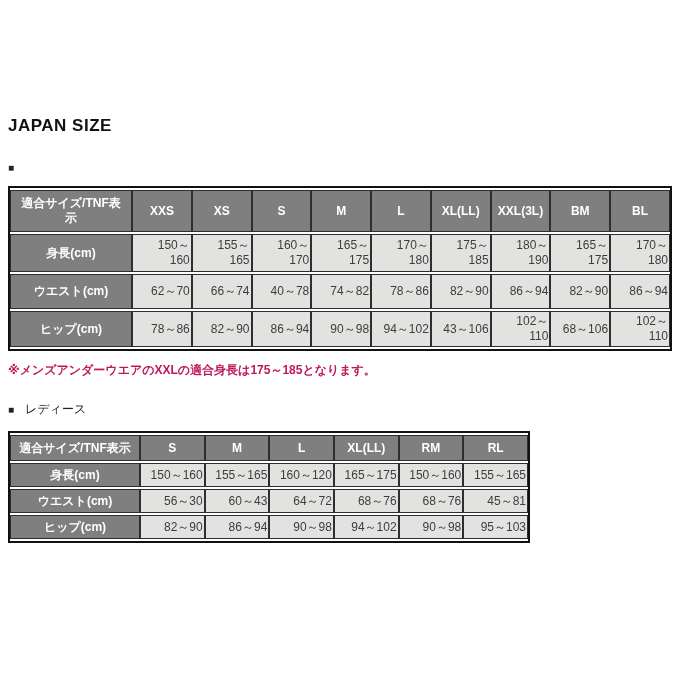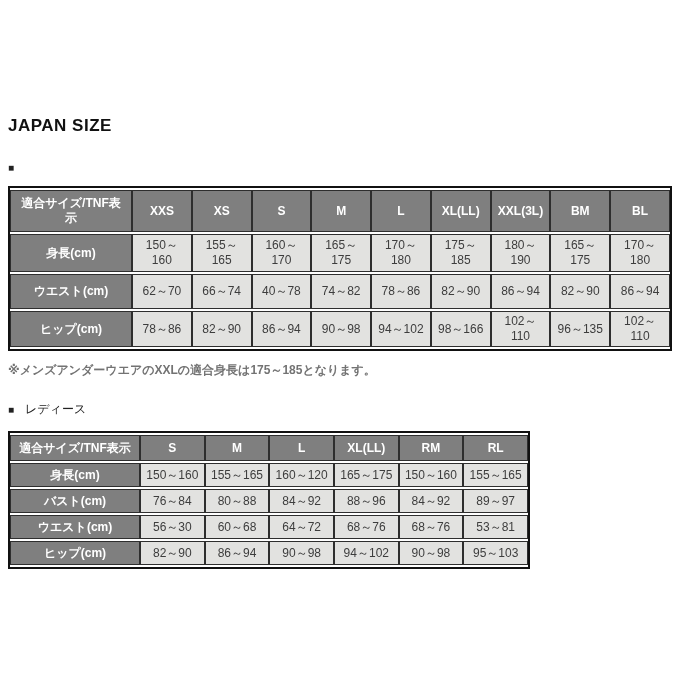--- a/index.html
+++ b/index.html
@@ -50,37 +50,38 @@
   }
   .size-table th{
     background:#7f7f7f;
     color:#ffffff;
     font-weight:700;
   }
   .size-table td{
     background:#e2e2e0;
     color:#3d3d3d;
     font-weight:400;
+    text-align:right;
   }
   .men{width:664px;}
   .men th:first-child{width:118px;}
   .men thead tr{height:42px;padding-left:29px;}
   .men tbody tr:nth-child(1){height:38px;}
   .men tbody tr:nth-child(2){height:35px;}
   .men tbody tr:nth-child(3){height:26px;}
   .men tbody tr:nth-child(4){height:37px;}
   .ladies{width:522px;}
   .ladies th:first-child{width:126px;}
   .ladies thead tr{height:26px;}
   .ladies tbody tr{height:24px;}
   .note{
     margin:11px 8px 0 8px;
     font-size:12px;
     font-weight:700;
-    color:#737373;
+    color:#be185d;
   }
   .ladies-label{margin-top:22px;}
 </style>
 </head>
 <body>
 
 <div class="page">
 
   <h1 class="title">JAPAN SIZE</h1>
 
@@ -138,24 +139,24 @@
           <td>82～90</td>
           <td>86～94</td>
         </tr>
         <tr>
           <th>ヒップ(cm)</th>
           <td>78～86</td>
           <td>82～90</td>
           <td>86～94</td>
           <td>90～98</td>
           <td>94～102</td>
-          <td>98～166</td>
+          <td>43～106</td>
           <td>102～
 110</td>
-          <td>96～135</td>
+          <td>68～106</td>
           <td>102～
 110</td>
         </tr>
       </tbody>
     </table>
 
   <p class="note">※メンズアンダーウエアのXXLの適合身長は175～185となります。</p>
 
   <div class="section-label ladies-label">
     <span class="marker">■</span>
@@ -178,36 +179,27 @@
         <tr>
           <th>身長(cm)</th>
           <td>150～160</td>
           <td>155～165</td>
           <td>160～120</td>
           <td>165～175</td>
           <td>150～160</td>
           <td>155～165</td>
         </tr>
         <tr>
-          <th>バスト(cm)</th>
-          <td>76～84</td>
-          <td>80～88</td>
-          <td>84～92</td>
-          <td>88～96</td>
-          <td>84～92</td>
-          <td>89～97</td>
-        </tr>
-        <tr>
           <th>ウエスト(cm)</th>
           <td>56～30</td>
-          <td>60～68</td>
+          <td>60～43</td>
           <td>64～72</td>
           <td>68～76</td>
           <td>68～76</td>
-          <td>53～81</td>
+          <td>45～81</td>
         </tr>
         <tr>
           <th>ヒップ(cm)</th>
           <td>82～90</td>
           <td>86～94</td>
           <td>90～98</td>
           <td>94～102</td>
           <td>90～98</td>
           <td>95～103</td>
         </tr>

